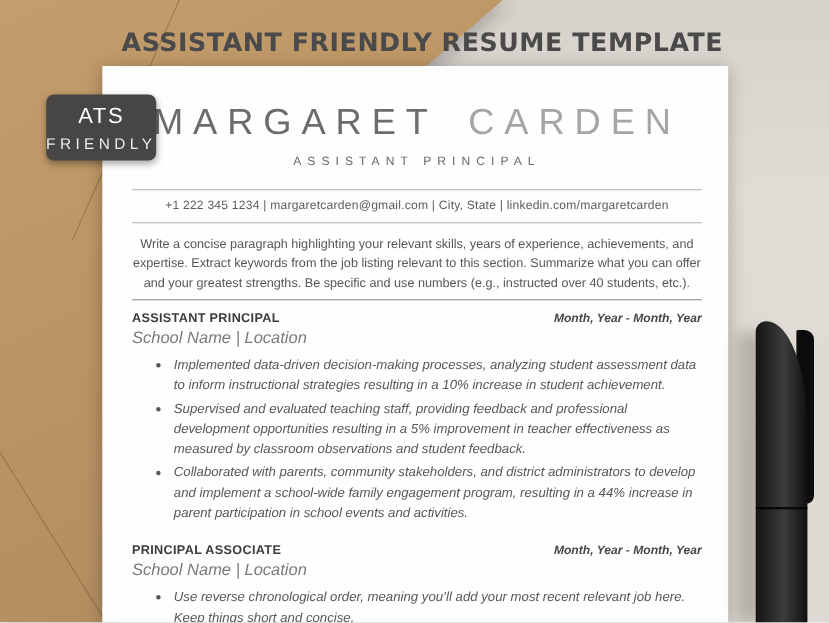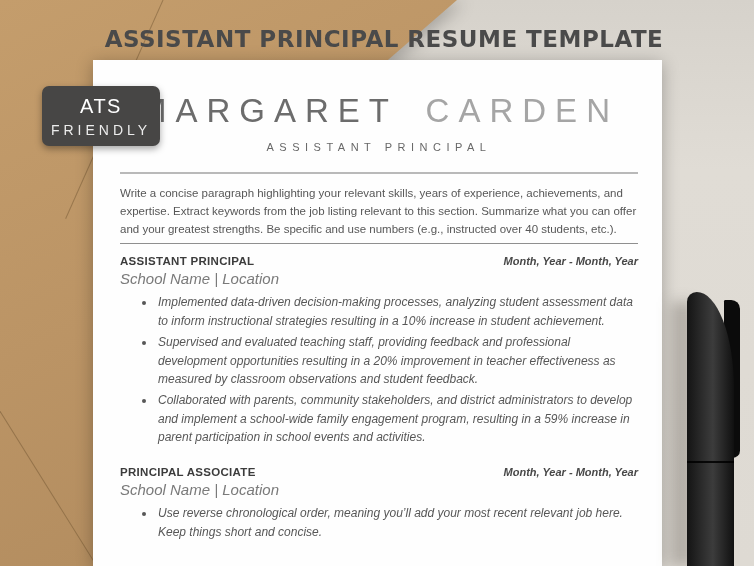--- a/index.html
+++ b/index.html
@@ -37,40 +37,40 @@
   .name .first{color:#6c6c6c;}
   .name .last{color:#a5a5a5;margin-left:10px;}
   .subtitle{
     text-align:center;font-size:11px;letter-spacing:5.5px;color:#686868;margin-top:11px;
   }
   .rule{border:0;border-top:1px solid #b9b9b9;margin:0;}
   .rule-top{margin-top:19px;}
   .contact{
     text-align:center;font-size:11px;color:#5c5c5c;padding:8px 0 9px 0;letter-spacing:0.2px;
   }
-  .summary{font-size:11.5px;line-height:1.55;color:#575757;margin-top:11px;}
+  .summary{font-size:11.5px;line-height:1.55;color:#575757;margin-top:11px;text-align:center;}
   .section-heading{
     text-align:center;font-size:12.5px;letter-spacing:6px;color:#4e4e4e;margin-top:16px;
   }
   .rule-section{border-top:1px solid #8f8f8f;margin-top:5px;}
   .job{margin-top:11px;}
   .job-2{margin-top:19px;}
   .job-header{display:flex;justify-content:space-between;align-items:baseline;}
   .job-title{font-size:11.5px;font-weight:bold;color:#3c3c3c;letter-spacing:0.3px;}
   .job-dates{font-size:11px;font-weight:bold;font-style:italic;color:#484848;}
   .job-org{font-size:15px;font-style:italic;color:#7a7a7a;margin-top:3px;}
   ul.bullets{margin:6px 0 0 0;padding-left:36px;}
   ul.bullets li{
     font-size:12px;line-height:1.56;color:#575757;margin-bottom:2px;
     padding-left:2px;
     font-style:italic;
   }
   
   .badge{
-    position:absolute;left:42px;top:86px;width:118px;height:60px;
+    position:absolute;left:42px;top:86px;width:100px;height:60px;
     background:#474645;border-radius:7px;box-shadow:0 3px 7px rgba(0,0,0,0.35);
     display:flex;flex-direction:column;align-items:center;justify-content:center;
   }
   .badge-top{color:#fff;font-size:20px;letter-spacing:1.5px;}
   .badge-bottom{color:#ececec;font-size:14px;letter-spacing:4px;margin-top:4px;}
   
   .pen-shadow{
     position:absolute;left:671px;top:302px;width:22px;height:264px;
     background:rgba(60,55,45,0.28);filter:blur(7px);
   }
@@ -95,44 +95,45 @@
 </head>
 <body>
 
 <div class="kraft-wrap">
   <div class="kraft">
     <div class="seam seam-1"></div>
     <div class="seam seam-2"></div>
   </div>
 </div>
 
-<div class="banner">ASSISTANT PRINCIPAL RESUME TEMPLATE</div>
+<div class="banner">ASSISTANT FRIENDLY RESUME TEMPLATE</div>
 
 <div class="paper">
   <div class="name">
     <span class="first">MARGARET</span>
     <span class="last">CARDEN</span>
   </div>
   <div class="subtitle">ASSISTANT PRINCIPAL</div>
   <hr class="rule rule-top">
+  <div class="contact">+1 222 345 1234 | margaretcarden@gmail.com | City, State | linkedin.com/margaretcarden</div>
   <hr class="rule">
   <div class="summary">Write a concise paragraph highlighting your relevant skills, years of experience, achievements, and expertise. Extract keywords from the job listing relevant to this section. Summarize what you can offer and your greatest strengths. Be specific and use numbers (e.g., instructed over 40 students, etc.).</div>
 
   <hr class="rule rule-section">
 
   <div class="job">
     <div class="job-header">
       <span class="job-title">ASSISTANT PRINCIPAL</span>
       <span class="job-dates">Month, Year - Month, Year</span>
     </div>
     <div class="job-org">School Name | Location</div>
     <ul class="bullets">
       <li>Implemented data-driven decision-making processes, analyzing student assessment data to inform instructional strategies resulting in a 10% increase in student achievement.</li>
-      <li>Supervised and evaluated teaching staff, providing feedback and professional development opportunities resulting in a 20% improvement in teacher effectiveness as measured by classroom observations and student feedback.</li>
-      <li>Collaborated with parents, community stakeholders, and district administrators to develop and implement a school-wide family engagement program, resulting in a 59% increase in parent participation in school events and activities.</li>
+      <li>Supervised and evaluated teaching staff, providing feedback and professional development opportunities resulting in a 5% improvement in teacher effectiveness as measured by classroom observations and student feedback.</li>
+      <li>Collaborated with parents, community stakeholders, and district administrators to develop and implement a school-wide family engagement program, resulting in a 44% increase in parent participation in school events and activities.</li>
     </ul>
   </div>
 
   <div class="job job-2">
     <div class="job-header">
       <span class="job-title">PRINCIPAL ASSOCIATE</span>
       <span class="job-dates">Month, Year - Month, Year</span>
     </div>
     <div class="job-org">School Name | Location</div>
     <ul class="bullets">

